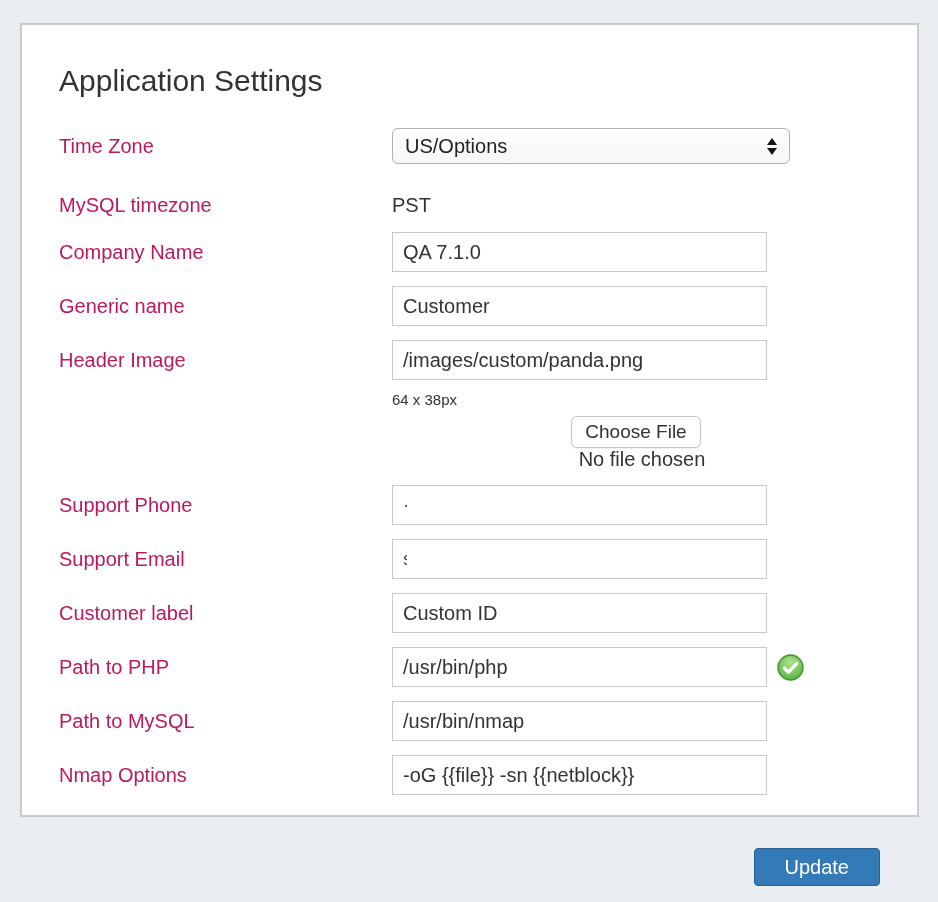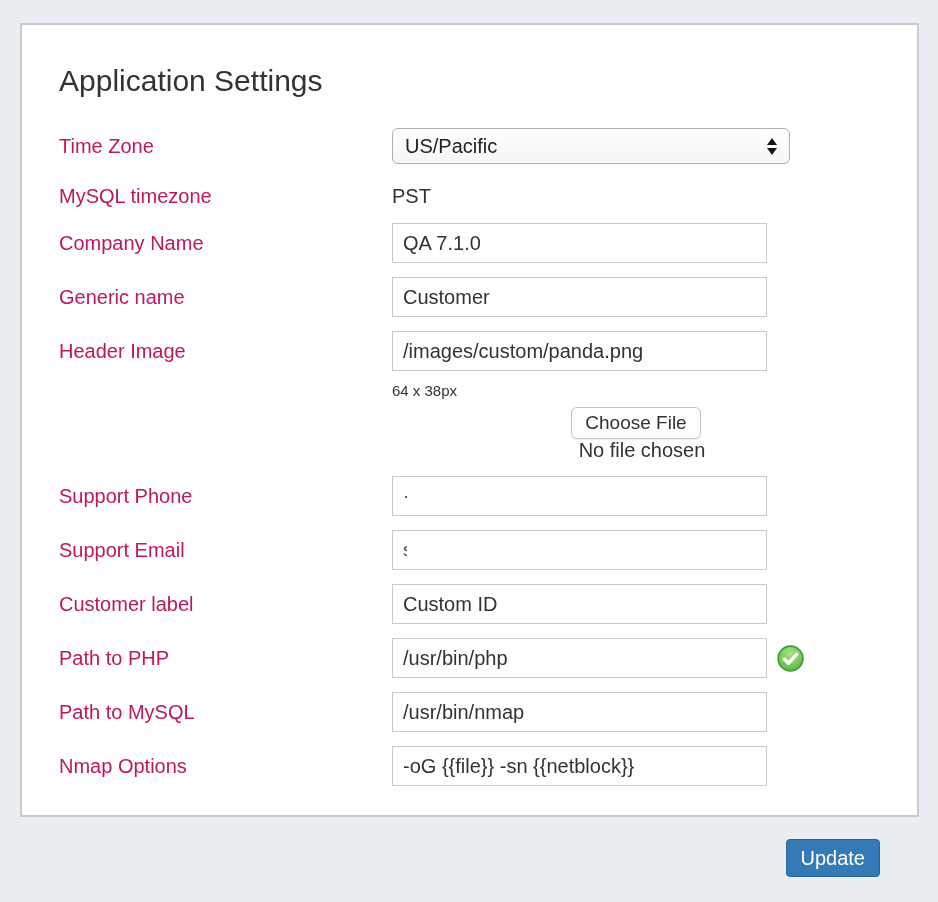--- a/index.html
+++ b/index.html
@@ -36,21 +36,21 @@
   }
   .row.first { margin-top: 0; }
   .lbl {
     flex: 0 0 333px;
     width: 333px;
     font-size: 20px;
     color: #be185d;
     line-height: 40px;
   }
   .row.select-row .lbl { line-height: 36px; }
-  .row.static-row { margin-top: 19px; }
+  .row.static-row { margin-top: 28px; }
   .row.static-row .lbl { line-height: 26px; }
   .static-value {
     font-size: 20px;
     line-height: 26px;
     color: #333;
   }
   
   .select-box {
     box-sizing: border-box;
     width: 398px;
@@ -149,36 +149,36 @@
     justify-content: flex-end;
   }
   .update-btn {
     box-sizing: border-box;
     height: 38px;
     background: #337ab7;
     border: 1px solid #2a6496;
     border-radius: 4px;
     color: #ffffff;
     font-size: 20px;
-    padding: 0 14px;
+    padding: 0 30px;
     font-family: inherit;
     cursor: pointer;
   }
 </style>
 </head>
 <body>
 
 <div class="card">
 
   <h1 class="page-title">Application Settings</h1>
 
   <div class="row first select-row">
     <div class="lbl">Time Zone</div>
     <div class="select-box">
-      <span>US/Pacific</span>
+      <span>US/Options</span>
       <span class="select-arrows">
         <span class="tri-up"></span>
         <span class="tri-down"></span>
       </span>
     </div>
   </div>
 
   <div class="row static-row">
     <div class="lbl">MySQL timezone</div>
     <div class="static-value">PST</div>

